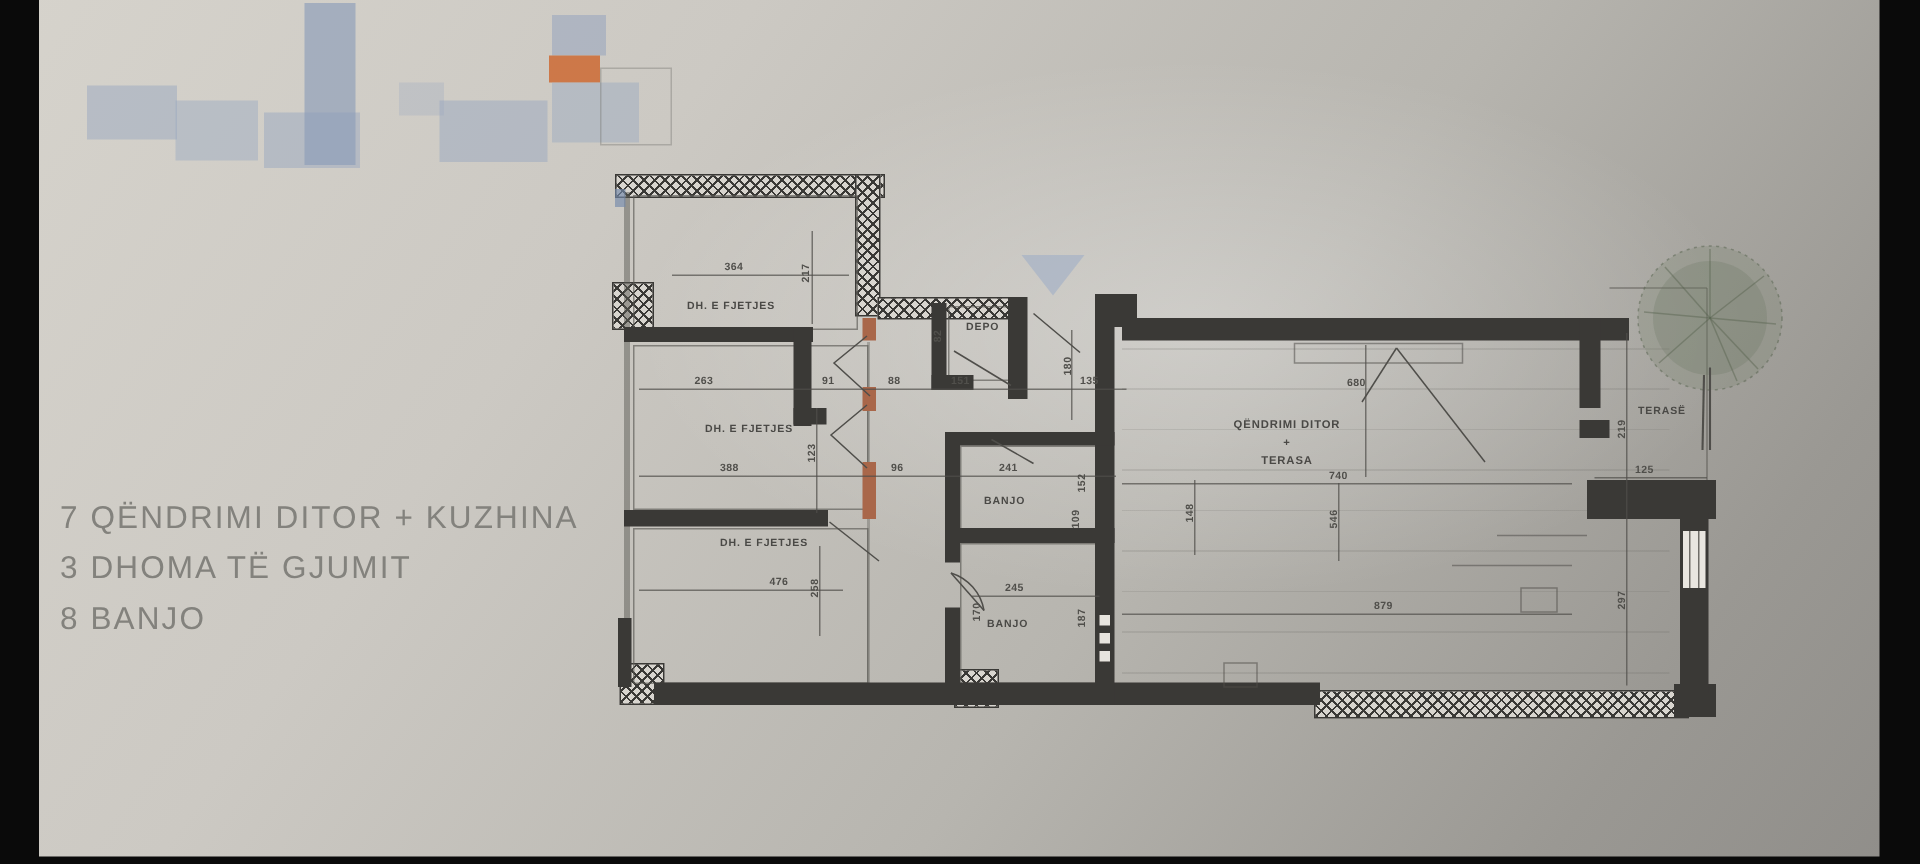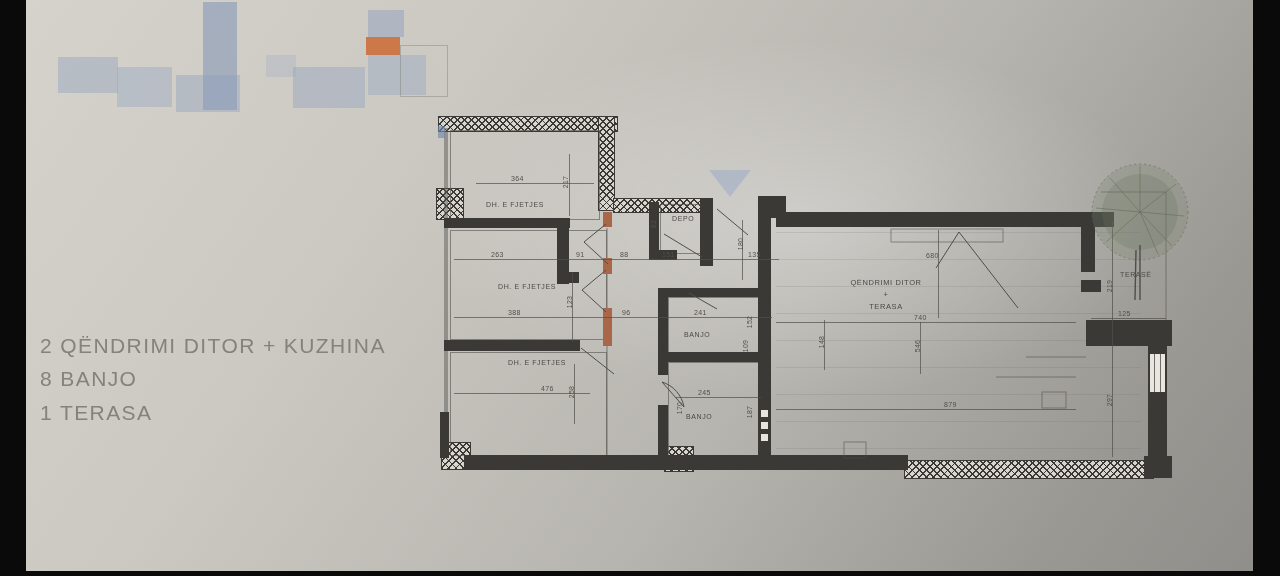--- a/index.html
+++ b/index.html
@@ -8,21 +8,21 @@
     font-family:"Liberation Sans",sans-serif;
     background:
       radial-gradient(ellipse 620px 300px at 62% 38%, rgba(255,255,255,.30), rgba(255,255,255,0) 60%),
       linear-gradient(125deg,#d6d3cc 0%,#ccc9c3 30%,#b7b5af 60%,#9a9893 85%,#8f8d89 100%);
   }
   .abs{position:absolute;}
   .band{position:absolute;background:#0a0a0a;}
   
   .bb{position:absolute;}
   
-  #plan{position:absolute;left:436px;top:112px;width:748px;height:372px;}
+  #plan{position:absolute;left:408px;top:112px;width:748px;height:372px;font-weight:bold;}
   .w{position:absolute;background:#3a3936;}
   .hatch{position:absolute;border:1px solid #3a3936;
     background:
       repeating-linear-gradient(45deg,#3a3936 0 1.3px,transparent 1.3px 5px),
       repeating-linear-gradient(-45deg,#3a3936 0 1.3px,transparent 1.3px 5px),
       #d8d5cf;}
   .thinrect{position:absolute;border:1px solid rgba(90,89,84,.65);}
   .thinline{position:absolute;background:rgba(90,89,84,.65);}
   .dimline{position:absolute;background:rgba(80,79,74,.7);}
   .dim{position:absolute;font-size:7px;line-height:8px;color:#504f4b;letter-spacing:.3px;white-space:nowrap;}
@@ -56,23 +56,23 @@
   <div class="bb" style="left:203px;top:2px;width:34px;height:108px;background:rgba(140,156,184,.65);"></div>
   <div class="bb" style="left:266px;top:55px;width:30px;height:22px;background:rgba(154,168,192,.30);"></div>
   <div class="bb" style="left:293px;top:67px;width:72px;height:41px;background:rgba(154,168,192,.50);"></div>
   <div class="bb" style="left:368px;top:10px;width:36px;height:27px;background:rgba(150,164,190,.55);"></div>
   <div class="bb" style="left:366px;top:37px;width:34px;height:18px;background:rgba(204,106,51,.85);"></div>
   <div class="bb" style="left:368px;top:55px;width:58px;height:40px;background:rgba(154,168,192,.45);"></div>
   <div class="bb" style="left:400px;top:45px;width:46px;height:50px;border:1px solid rgba(120,120,115,.4);"></div>
 </div>
 
 <div id="legend">
-  <div>2 QËNDRIMI DITOR + KUZHINA</div>
+  <div>7 QËNDRIMI DITOR + KUZHINA</div>
+  <div>3 DHOMA TË GJUMIT</div>
   <div>8 BANJO</div>
-  <div>1 TERASA</div>
 </div>
 
 <div id="plan">
 
   <div class="hatch" style="left:2px;top:4px;width:178px;height:14px;"></div>
   <div class="hatch" style="left:162px;top:4px;width:15px;height:93px;"></div>
   <div class="hatch" style="left:177px;top:86px;width:90px;height:13px;"></div>
   <div class="hatch" style="left:0;top:76px;width:26px;height:30px;"></div>
   <div class="hatch" style="left:5px;top:330px;width:28px;height:26px;"></div>
   <div class="hatch" style="left:228px;top:334px;width:28px;height:24px;"></div>

